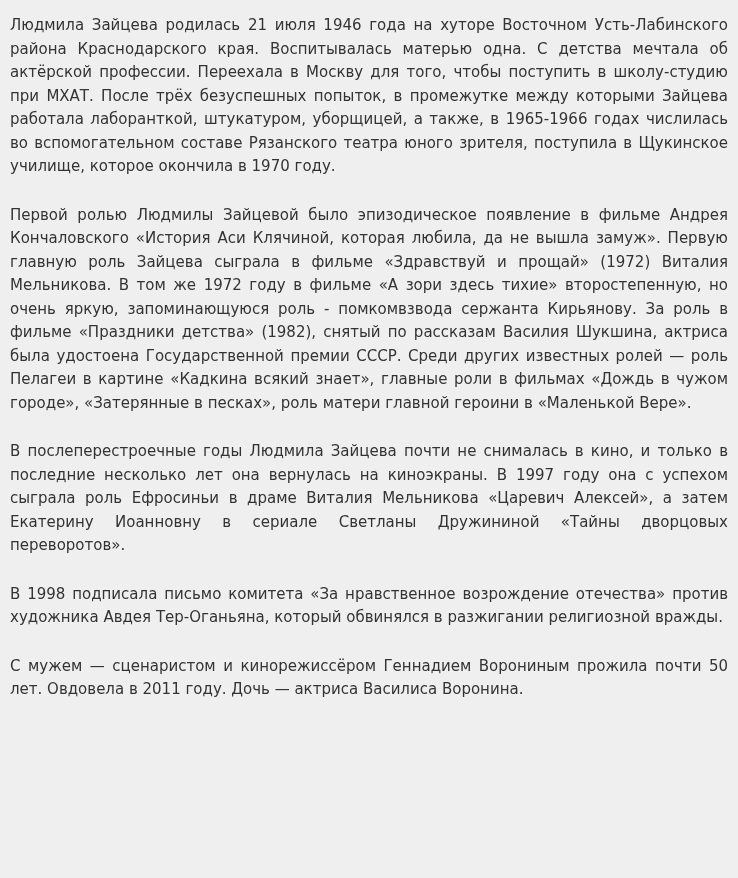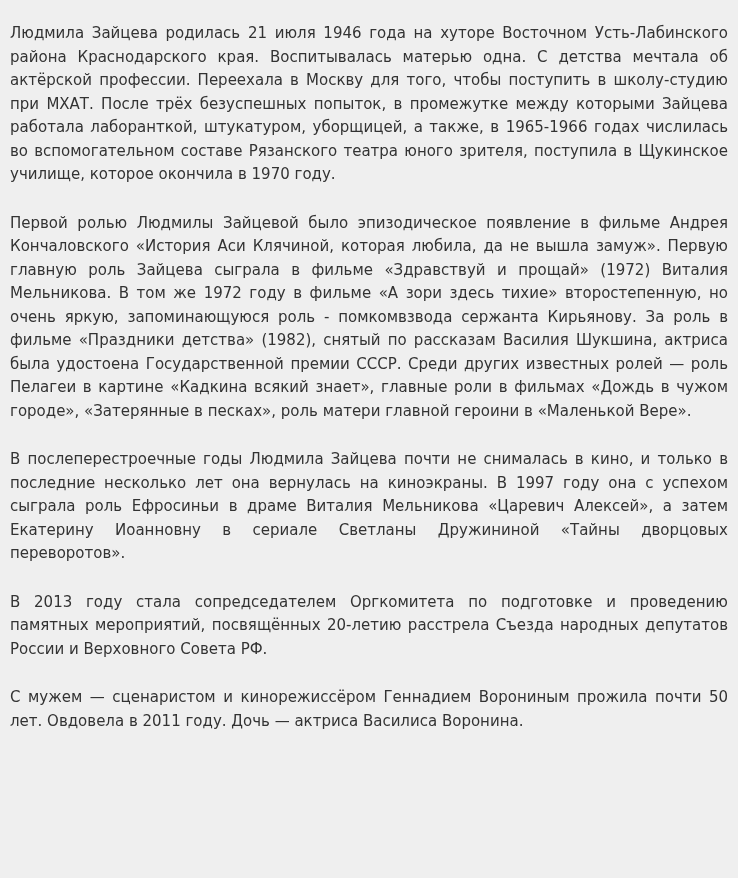--- a/index.html
+++ b/index.html
@@ -17,31 +17,31 @@
     background: var(--bg);
     color: var(--text);
     font-family: "DejaVu Sans", "Liberation Sans", sans-serif;
     font-size: 15px;
     line-height: 23.5px;
   }
   main.article-body {
     padding: 6px 10px 14px 10px;
   }
   p.paragraph {
-    margin: 16px 0 25px 0;
+    margin: 8px 0 25px 0;
     text-align: justify;
     hyphens: manual;
     -webkit-hyphens: manual;
   }
   p.paragraph:last-child {
     margin-bottom: 0;
   }
 </style>
 </head>
 <body>
 
 <main class="article-body">
   <p class="paragraph">Людмила Зайцева родилась 21 июля 1946 года на хуторе Восточном Усть-Лабинского района Краснодарского края. Воспитывалась матерью одна. С детства мечтала об актёрской профес­сии. Переехала в Москву для того, чтобы поступить в школу-студию при МХАТ. После трёх безуспешных попыток, в промежутке между которыми Зайцева работала лаборанткой, штукату­ром, уборщицей, а также, в 1965-1966 годах числилась во вспомогательном составе Рязанского театра юного зрителя, поступила в Щукинское училище, которое окончила в 1970 году.</p>
   <p class="paragraph">Первой ролью Людмилы Зайцевой было эпизодическое появление в фильме Андрея Кончалов­ского «История Аси Клячиной, которая любила, да не вышла замуж». Первую главную роль Зайцева сыграла в фильме «Здравствуй и прощай» (1972) Виталия Мельникова. В том же 1972 году в фильме «А зори здесь тихие» второстепенную, но очень яркую, запоминающуюся роль - помкомвзвода сержанта Кирьянову. За роль в фильме «Праздники детства» (1982), снятый по рассказам Василия Шукшина, актриса была удостоена Государственной премии СССР. Среди других известных ролей — роль Пелагеи в картине «Кадкина всякий знает», главные роли в фильмах «Дождь в чужом городе», «Затерянные в песках», роль матери главной героини в «Ма­ленькой Вере».</p>
   <p class="paragraph">В послеперестроечные годы Людмила Зайцева почти не снималась в кино, и только в последние несколько лет она вернулась на киноэкраны. В 1997 году она с успехом сыграла роль Ефроси­ньи в драме Виталия Мельникова «Царевич Алексей», а затем Екатерину Иоанновну в сериале Светланы Дружининой «Тайны дворцовых переворотов».</p>
-  <p class="paragraph">В 2013 году стала сопредседателем Оргкомитета по подготовке и проведению памятных меро­приятий, посвящённых 20-летию расстрела Съезда народных депутатов России и Верховного Совета РФ.</p>
+  <p class="paragraph">В 1998 подписала письмо комитета «За нравственное возрождение отечества» против художни­ка Авдея Тер-Оганьяна, который обвинялся в разжигании религиозной вражды.</p>
   <p class="paragraph">С мужем — сценаристом и кинорежиссёром Геннадием Ворониным прожила почти 50 лет. Овдо­вела в 2011 году. Дочь — актриса Василиса Воронина.</p>
 </main>
 
 </body></html>

